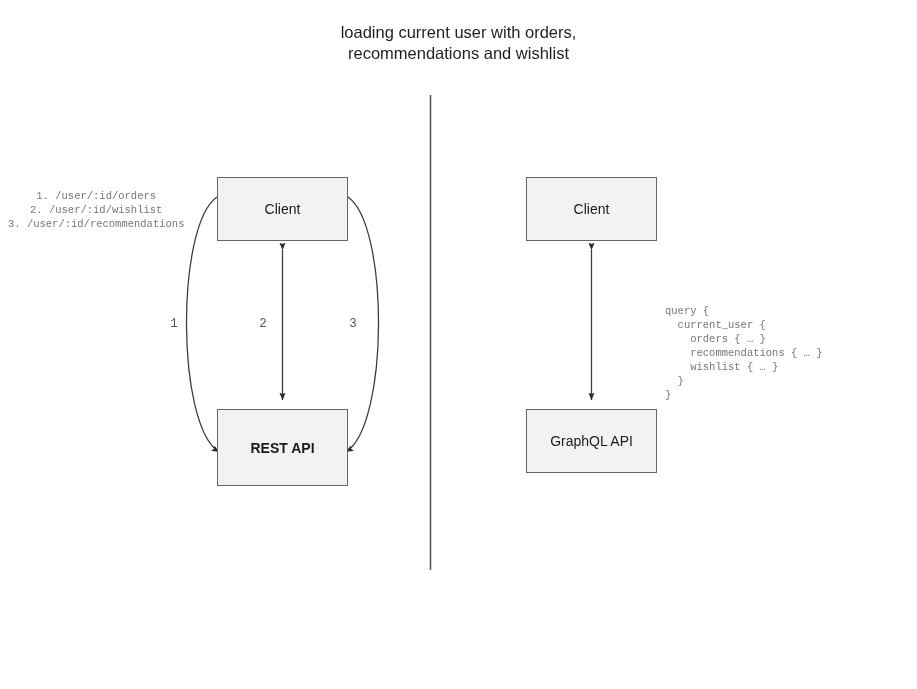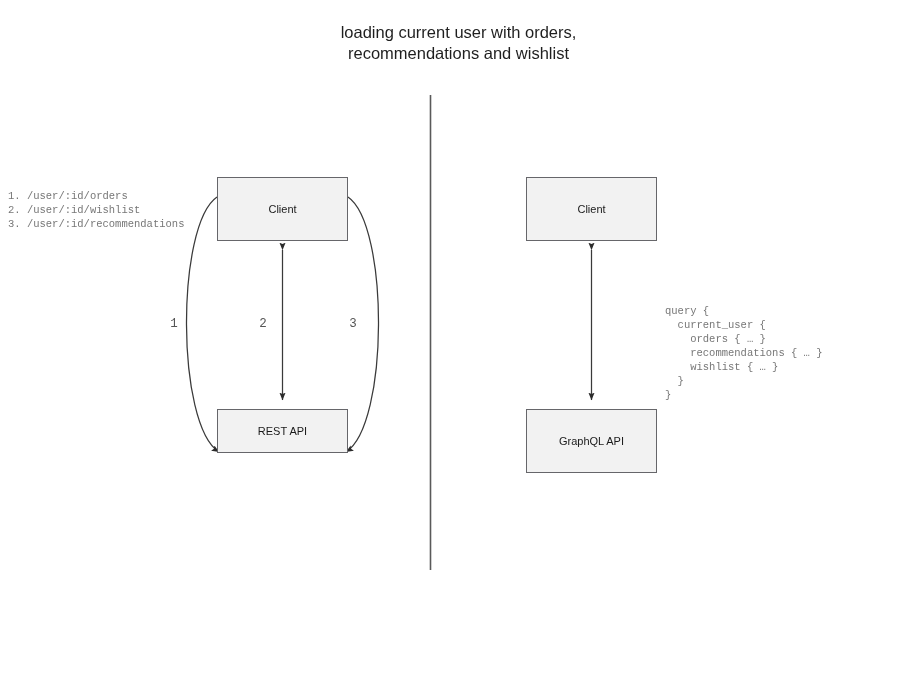--- a/index.html
+++ b/index.html
@@ -34,38 +34,38 @@
     white-space: pre-line;
   }
   .node {
     position: absolute;
     box-sizing: border-box;
     background: #f2f2f2;
     border: 1.3px solid #66666a;
     display: flex;
     align-items: center;
     justify-content: center;
-    font-size: 11px;
+    font-size: 14px;
     color: #1a1a1a;
     font-family: "Liberation Sans", sans-serif;
   }
   #node-client-rest  { left: 217px; top: 177px; width: 131px; height: 64px; }
-  #node-rest-api     { left: 217px; top: 409px; width: 131px; height: 44px; }
+  #node-rest-api     { left: 217px; top: 409px; width: 131px; height: 77px; font-weight: bold; }
   #node-client-gql   { left: 526px; top: 177px; width: 131px; height: 64px; }
   #node-graphql-api  { left: 526px; top: 409px; width: 131px; height: 64px; text-align: center; }
 
   .mono-block {
     position: absolute;
     font-family: "Liberation Mono", monospace;
     font-size: 10.5px;
     line-height: 14px;
     color: #777777;
     white-space: pre;
   }
-  #rest-endpoints { left: 8px; top: 178px; }
+  #rest-endpoints { left: 8px; top: 178px; text-align: center; }
   #graphql-query  { left: 665px; top: 293px; }
 
   .edge-label {
     position: absolute;
     font-family: "Liberation Mono", monospace;
     font-size: 12.5px;
     color: #555555;
     text-align: center;
     width: 20px;
   }

